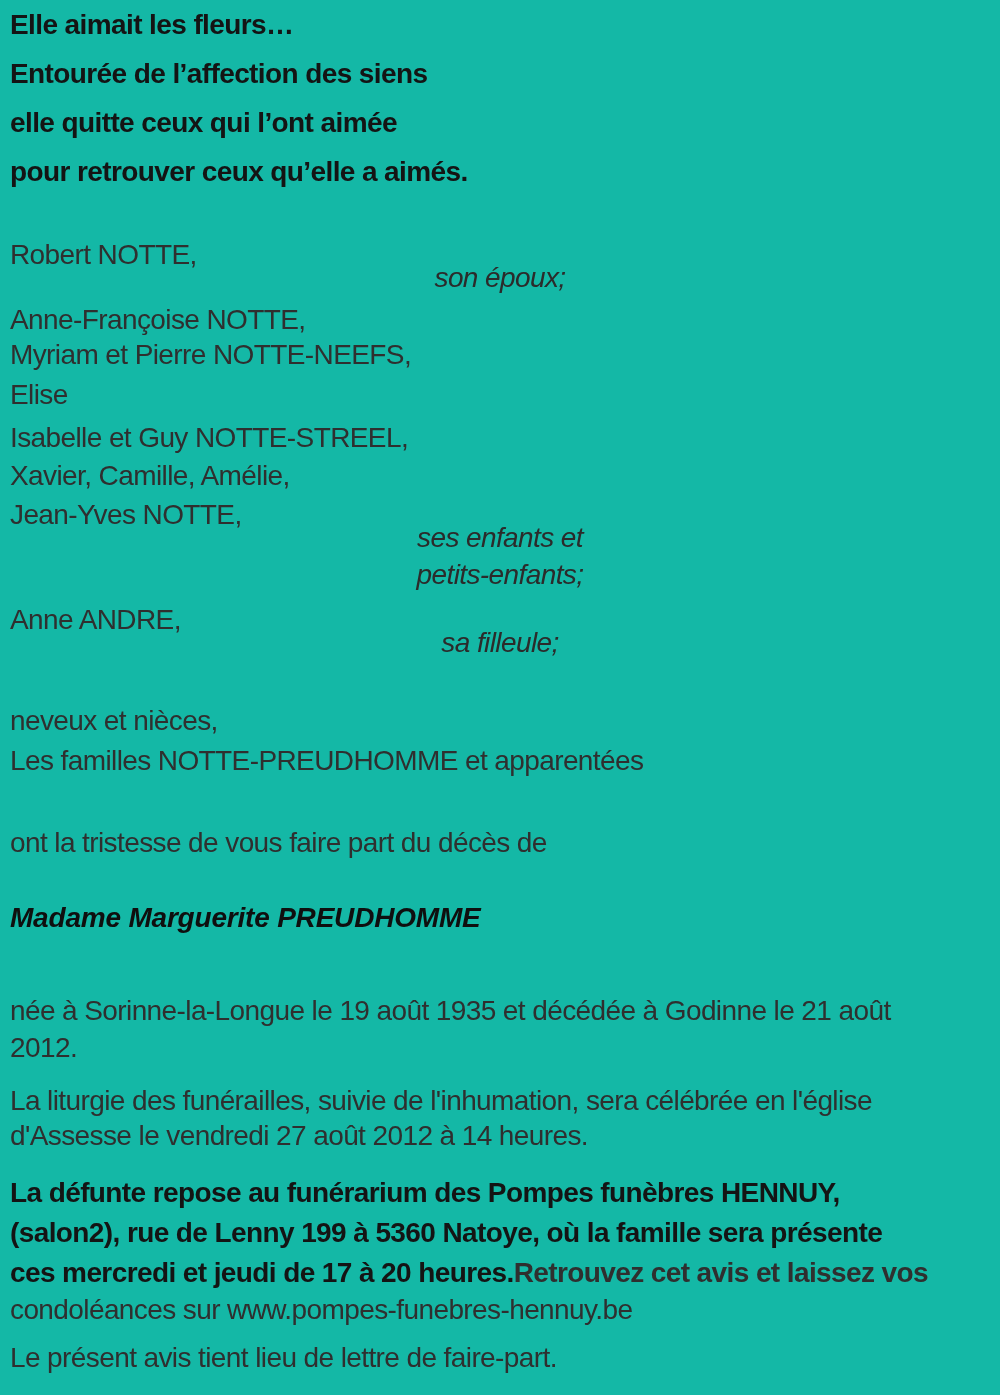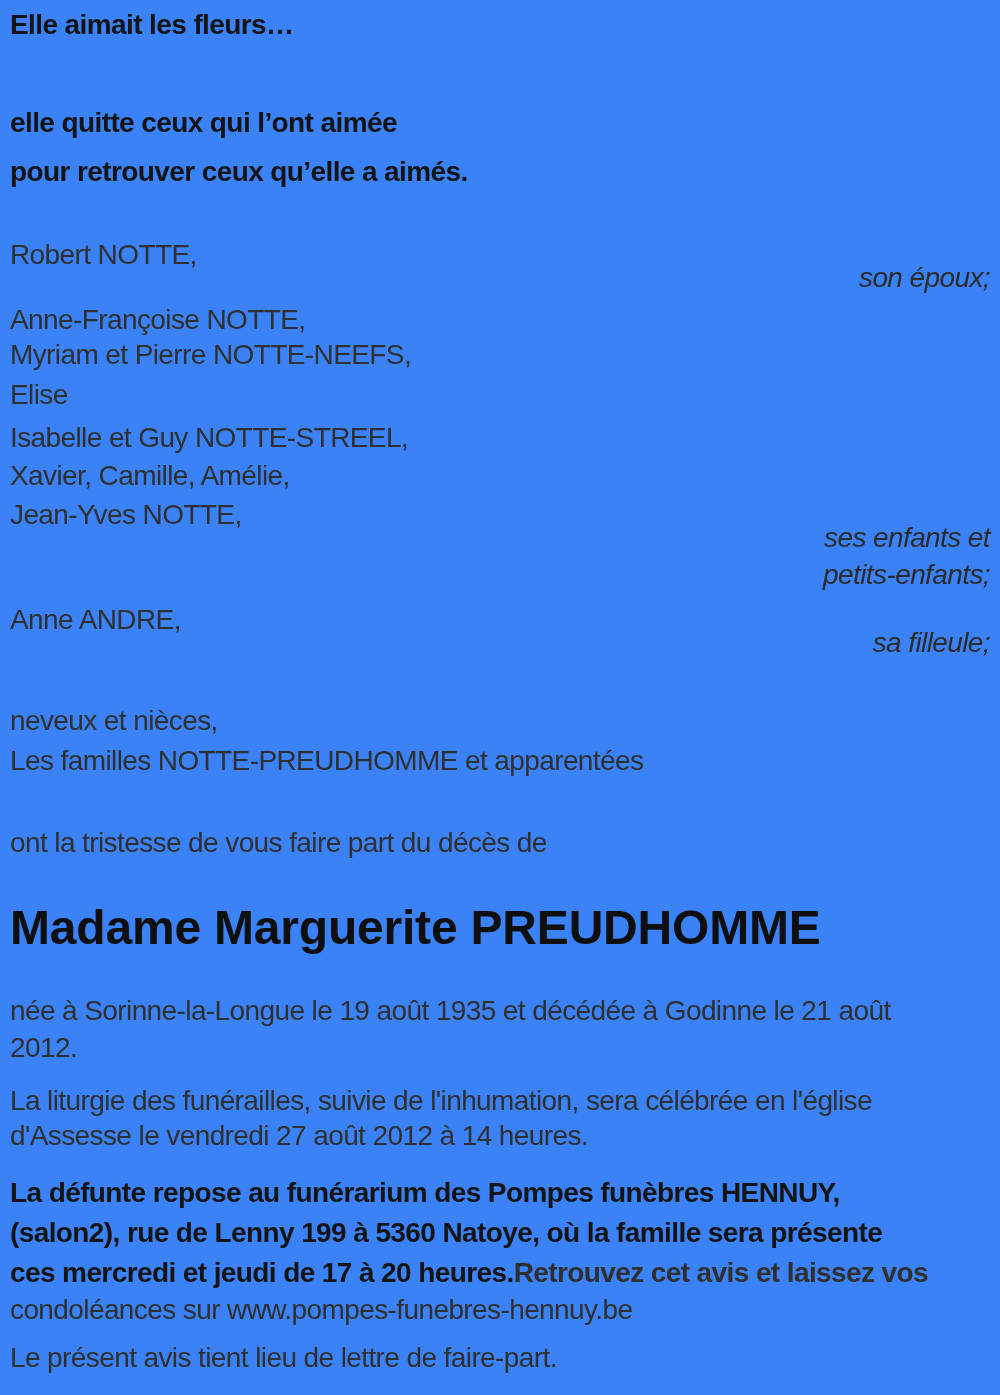--- a/index.html
+++ b/index.html
@@ -4,65 +4,67 @@
 <style>
   html, body {
     margin: 0;
     padding: 0;
     background: #ffffff;
   }
   .page {
     position: relative;
     width: 1000px;
     height: 1395px;
-    background: #3b82f6;
+    background: #14b8a6;
     overflow: hidden;
     font-family: "Liberation Sans", "DejaVu Sans", sans-serif;
     color: #2f2f2f;
   }
   .line {
     position: absolute;
     left: 10px;
     right: 10px;
     font-size: 28px;
     line-height: 1;
     letter-spacing: -0.6px;
     white-space: nowrap;
     color: #2f2f2f;
   }
   .bold {
     font-weight: bold;
     color: #141414;
   }
   .relation {
-    text-align: right;
+    text-align: center;
     font-style: italic;
     color: #2b2b2b;
   }
   .deceased-title {
     position: absolute;
     left: 10px;
-    font-size: 48px;
+    font-size: 28px;
     line-height: 1;
     letter-spacing: -0.2px;
     font-weight: bold;
     color: #0f0f0f;
     white-space: nowrap;
+    font-style: italic;
   }
   .mixed-regular {
     font-weight: bold;
     color: #2f2f2f;
   }
 </style>
 </head>
 <body>
 
 <main class="page">
 
   <div class="line bold" style="top:11px">Elle aimait les fleurs…</div>
+  <div class="line bold" style="top:60px">Entourée de l’affection des siens</div>
   <div class="line bold" style="top:109px">elle quitte ceux qui l’ont aimée</div>
   <div class="line bold" style="top:158px">pour retrouver ceux qu’elle a aimés.</div>
 
   <div class="line" style="top:241px">Robert NOTTE,</div>
   <div class="line relation" style="top:264px">son époux;</div>
   <div class="line" style="top:306px">Anne-Françoise NOTTE,</div>
   <div class="line" style="top:341px">Myriam et Pierre NOTTE-NEEFS,</div>
   <div class="line" style="top:381px">Elise</div>
   <div class="line" style="top:462px">Xavier, Camille, Amélie,</div>
   <div class="line" style="top:424px">Isabelle et Guy NOTTE-STREEL,</div>

